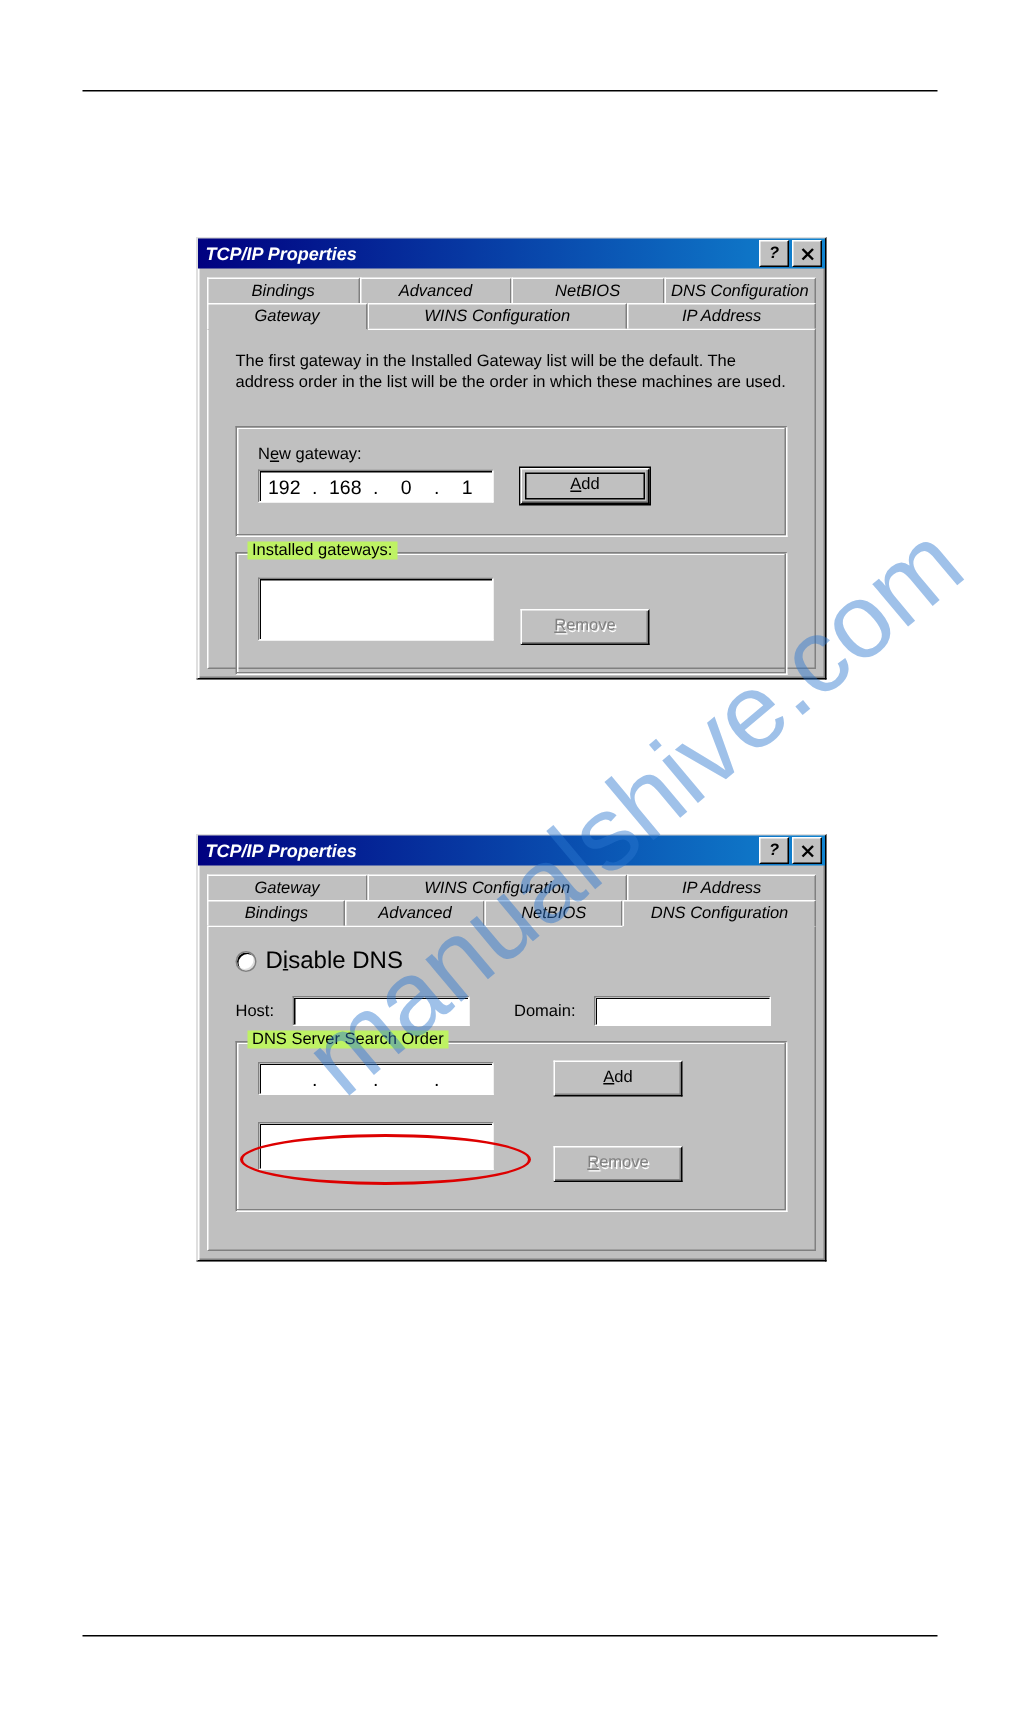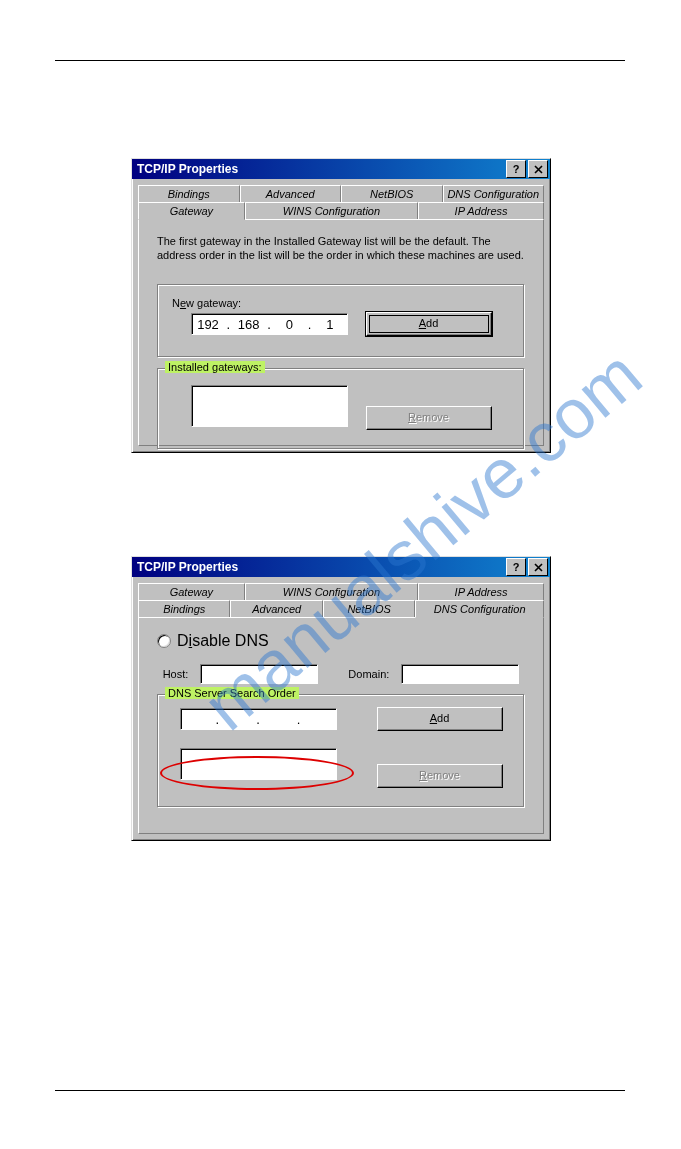--- a/index.html
+++ b/index.html
@@ -50,20 +50,21 @@
     background: linear-gradient(to right,#000080,#1084d0);
     color: #fff;
     height: 20px;
     line-height: 20px;
     font-weight: bold;
     padding: 0 2px 0 5px;
     display: flex;
     align-items: center;
     justify-content: space-between;
     font-size: 12px;
+    font-style: italic;
   }
   .titlebar-btns { display: flex; gap: 2px; }
   .tb-btn {
     width: 18px; height: 16px;
     background: #c0c0c0;
     border-top: 1px solid #fff;
     border-left: 1px solid #fff;
     border-right: 1px solid #000;
     border-bottom: 1px solid #000;
     display: flex; align-items: center; justify-content: center;
@@ -186,21 +187,21 @@
     border-left: 1px solid #fff;
     border-right: 1px solid #000;
     border-bottom: 1px solid #000;
     box-shadow: inset -1px -1px 0 #808080;
     min-width: 76px;
     height: 22px;
     font-size: 11px;
     text-align: center;
     line-height: 20px;
     display: inline-block;
-    padding: 0 24px;
+    padding: 0 4px;
   }
   .btn.focus {
     outline: 1px solid #000;
     outline-offset: -4px;
     box-shadow: 0 0 0 1px #000, inset -1px -1px 0 #808080;
   }
   .btn.disabled {
     color: #808080;
     text-shadow: 1px 1px 0 #fff;
     margin-top: 25px;
@@ -211,21 +212,21 @@
     border-top: 1px solid #808080;
     border-left: 1px solid #808080;
     border-right: 1px solid #fff;
     border-bottom: 1px solid #fff;
     box-shadow: inset 1px 1px 0 #000;
     width: 155px; height: 40px;
     display: inline-block;
     vertical-align: top;
   }
 
-  .row { display: flex; align-items: center; gap: 18px; justify-content: center; }
+  .row { display: flex; align-items: center; gap: 18px; }
 
   .radio-row { display: flex; align-items: center; gap: 6px; margin: 4px 0; font-size: 16px; }
   .radio {
     width: 12px; height: 12px; border-radius: 50%;
     border: 1px solid #808080;
     background: #fff;
     box-shadow: inset -1px -1px 0 #dfdfdf, inset 1px 1px 0 #000;
     position: relative;
   }
   .radio.checked::after {

